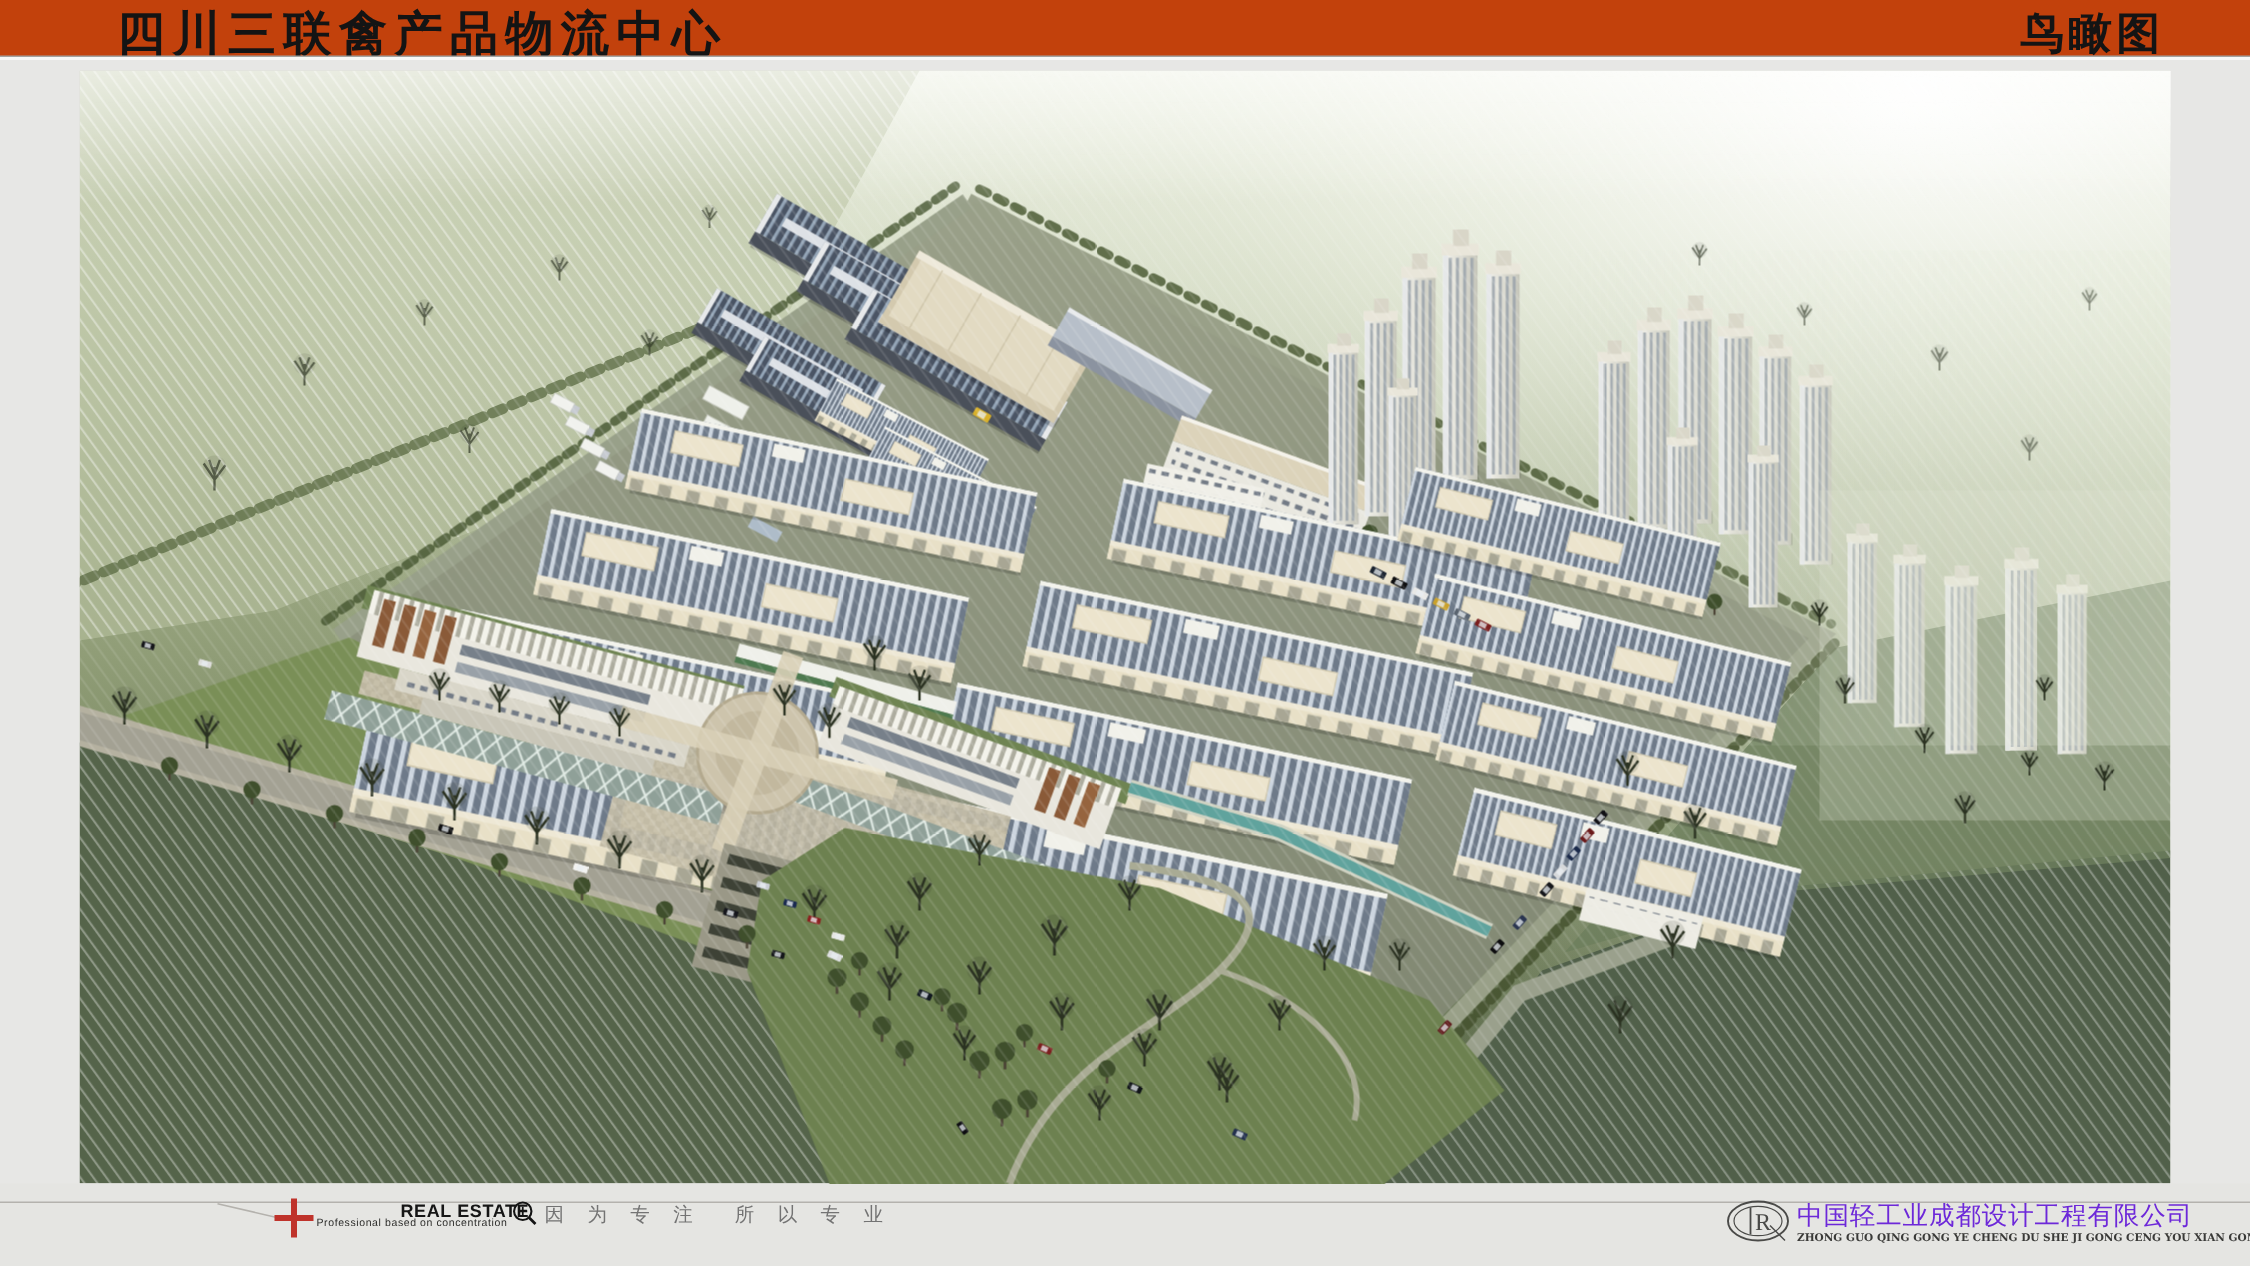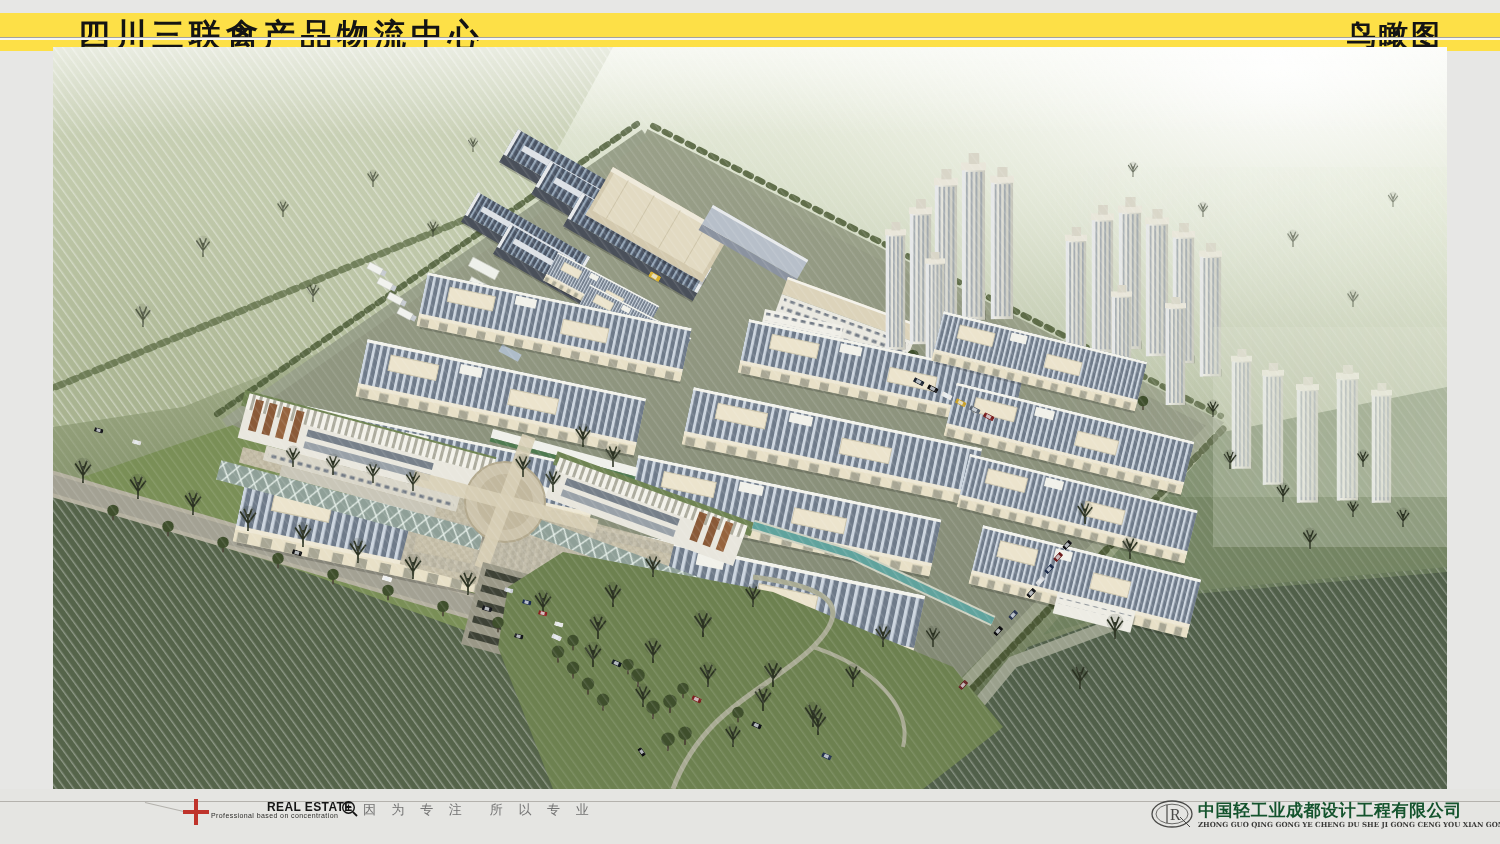--- a/index.html
+++ b/index.html
@@ -1,19 +1,19 @@
 <!DOCTYPE html>
 <html><head>
 <meta charset="utf-8">
 <style>
   html,body{margin:0;padding:0;}
   body{width:1500px;height:844px;position:relative;background:#e7e7e5;
        font-family:"Liberation Sans","DejaVu Sans",sans-serif;overflow:hidden;}
   
-  .header{position:absolute;left:0;top:13px;width:1500px;height:38px;background:#fde047;}
+  .header{position:absolute;left:0;top:0;width:1500px;height:38px;background:#c2410c;}
   .title{position:absolute;left:78px;top:1px;font-size:32px;font-weight:bold;
          letter-spacing:5px;color:#141414;white-space:nowrap;}
   .view-label{position:absolute;right:57px;top:3px;font-size:29px;font-weight:bold;
          letter-spacing:3px;color:#141414;white-space:nowrap;text-align:right;}
   .hsep{position:absolute;left:0;top:37px;width:1500px;height:1px;background:#a3a3a0;}
   .hsep2{position:absolute;left:0;top:38px;width:1500px;height:2px;background:#f7f7f5;}
   
   .render{position:absolute;left:53px;top:47px;width:1394px;height:742px;overflow:hidden;}
   .render svg{display:block;}
   
@@ -25,22 +25,22 @@
   .cross .h{position:absolute;left:0;top:11px;width:26px;height:4px;background:#bf332b;}
   .cross .v{position:absolute;left:11px;top:0;width:4px;height:26px;background:#bf332b;}
   .tagline{position:absolute;left:211px;top:812px;font-size:7px;color:#2c2c2a;letter-spacing:.4px;}
   .brand{position:absolute;left:267px;top:800px;font-size:12px;font-weight:bold;
          letter-spacing:.4px;color:#151515;}
   .mag{position:absolute;left:341px;top:800px;}
   .slogan{position:absolute;left:363px;top:801px;font-size:13px;color:#737373;
          letter-spacing:6px;white-space:nowrap;}
   .slogan .gap{display:inline-block;width:22px;}
   .clogo{position:absolute;left:1150px;top:799px;}
-  .company{position:absolute;left:1198px;top:799px;font-size:17px;font-weight:bold;
-         letter-spacing:.6px;color:#14532d;white-space:nowrap;}
+  .company{position:absolute;left:1198px;top:799px;font-size:17px;font-weight:normal;
+         letter-spacing:.6px;color:#6d28d9;white-space:nowrap;}
   .pinyin{position:absolute;left:1198px;top:820px;font-size:7px;font-weight:bold;
          font-family:"DejaVu Serif","Liberation Serif",serif;color:#3a3a38;white-space:nowrap;}
 </style>
 </head>
 <body>
 
 <div class="header">
   <div class="title">四川三联禽产品物流中心</div>
   <div class="view-label">鸟瞰图</div>
 </div>

